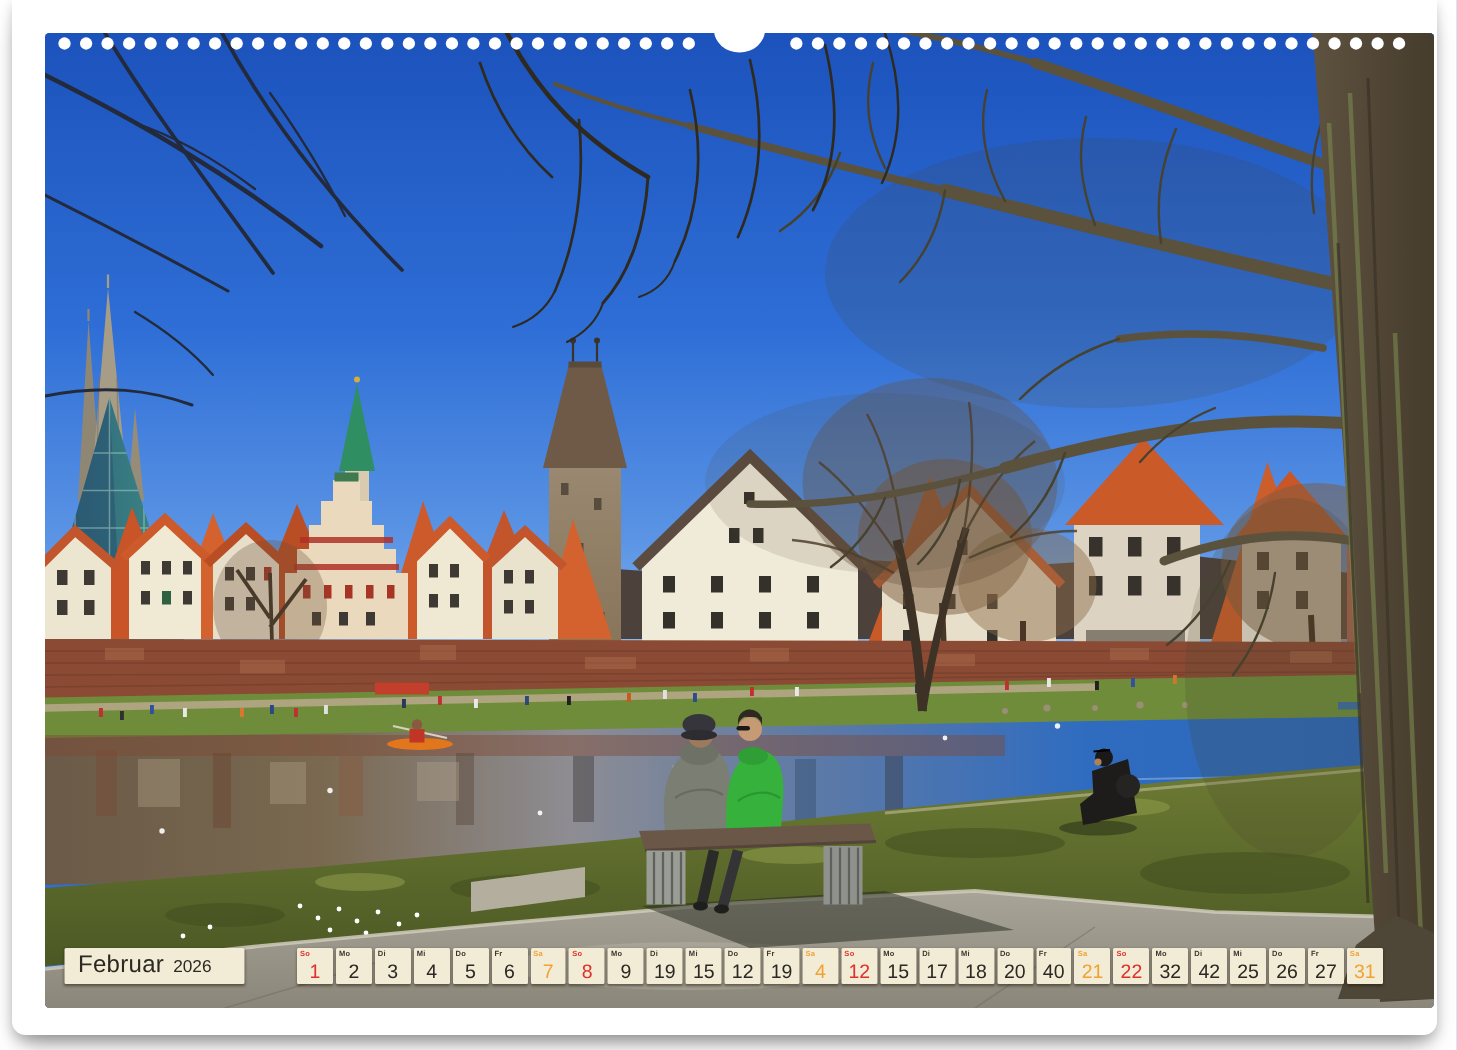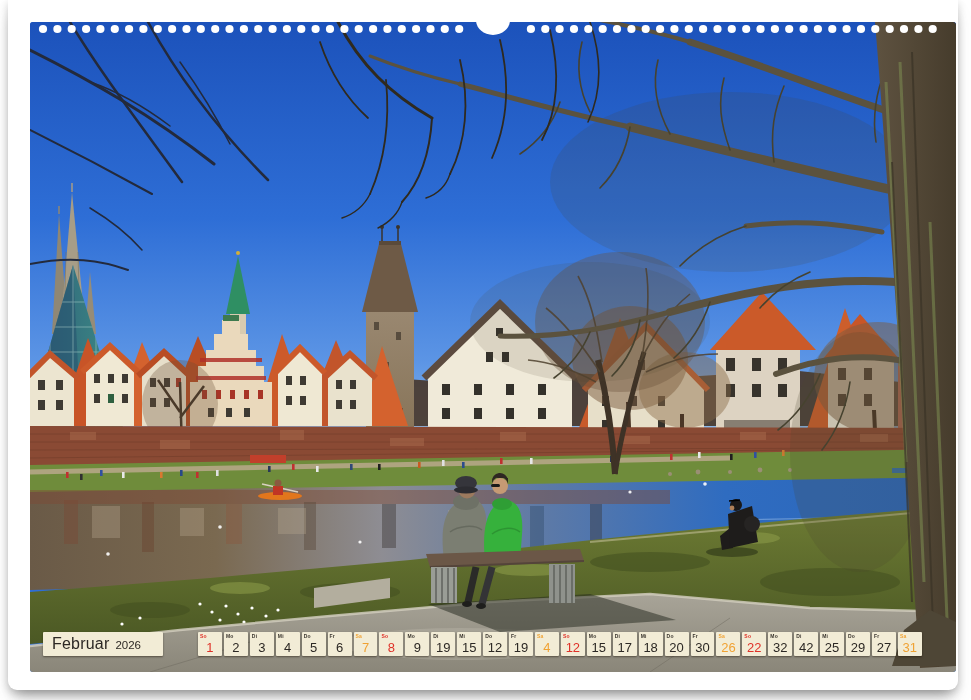--- a/index.html
+++ b/index.html
@@ -709,26 +709,26 @@
     <span class="num">18</span>
   </div>
 
   <div class="day wd">
     <span class="dow">Do</span>
     <span class="num">20</span>
   </div>
 
   <div class="day wd">
     <span class="dow">Fr</span>
-    <span class="num">30</span>
+    <span class="num">40</span>
   </div>
 
   <div class="day sat">
     <span class="dow">Sa</span>
-    <span class="num">26</span>
+    <span class="num">21</span>
   </div>
 
   <div class="day sun">
     <span class="dow">So</span>
     <span class="num">22</span>
   </div>
 
   <div class="day wd">
     <span class="dow">Mo</span>
     <span class="num">32</span>
@@ -739,21 +739,21 @@
     <span class="num">42</span>
   </div>
 
   <div class="day wd">
     <span class="dow">Mi</span>
     <span class="num">25</span>
   </div>
 
   <div class="day wd">
     <span class="dow">Do</span>
-    <span class="num">29</span>
+    <span class="num">26</span>
   </div>
 
   <div class="day wd">
     <span class="dow">Fr</span>
     <span class="num">27</span>
   </div>
 
   <div class="day sat">
     <span class="dow">Sa</span>
     <span class="num">31</span>

